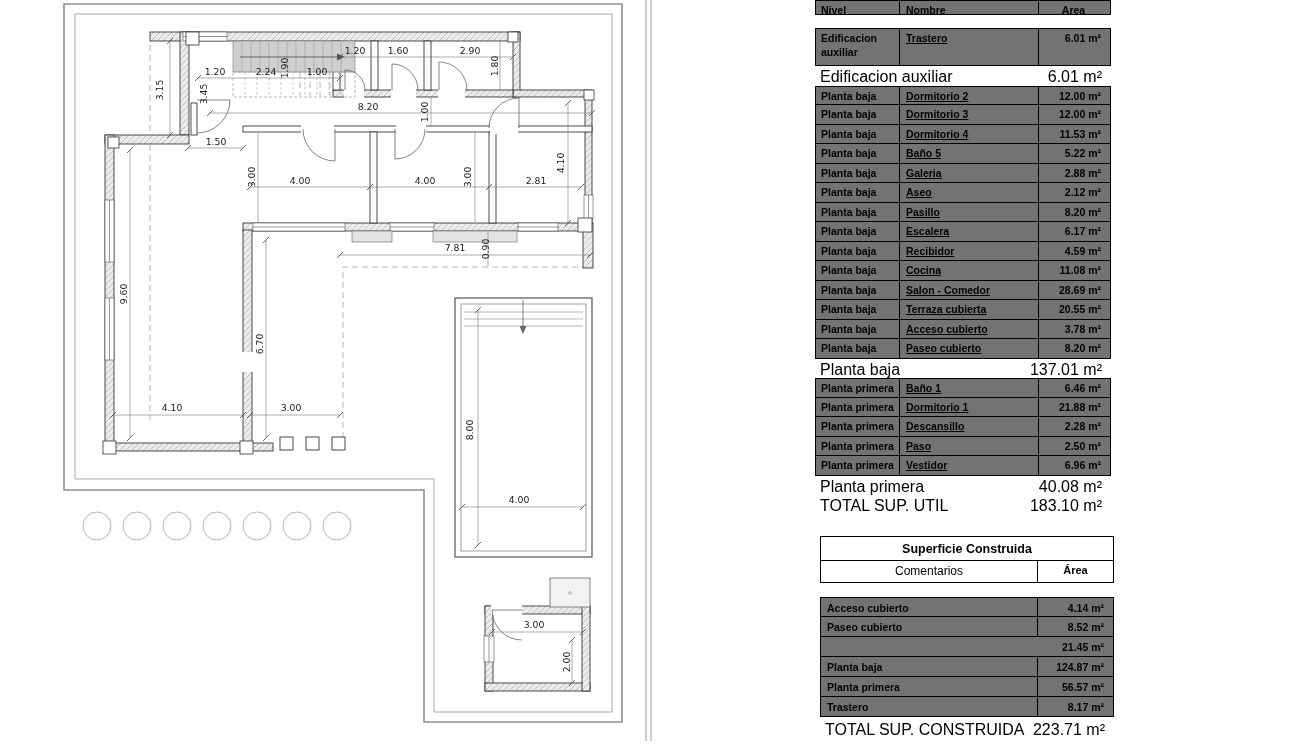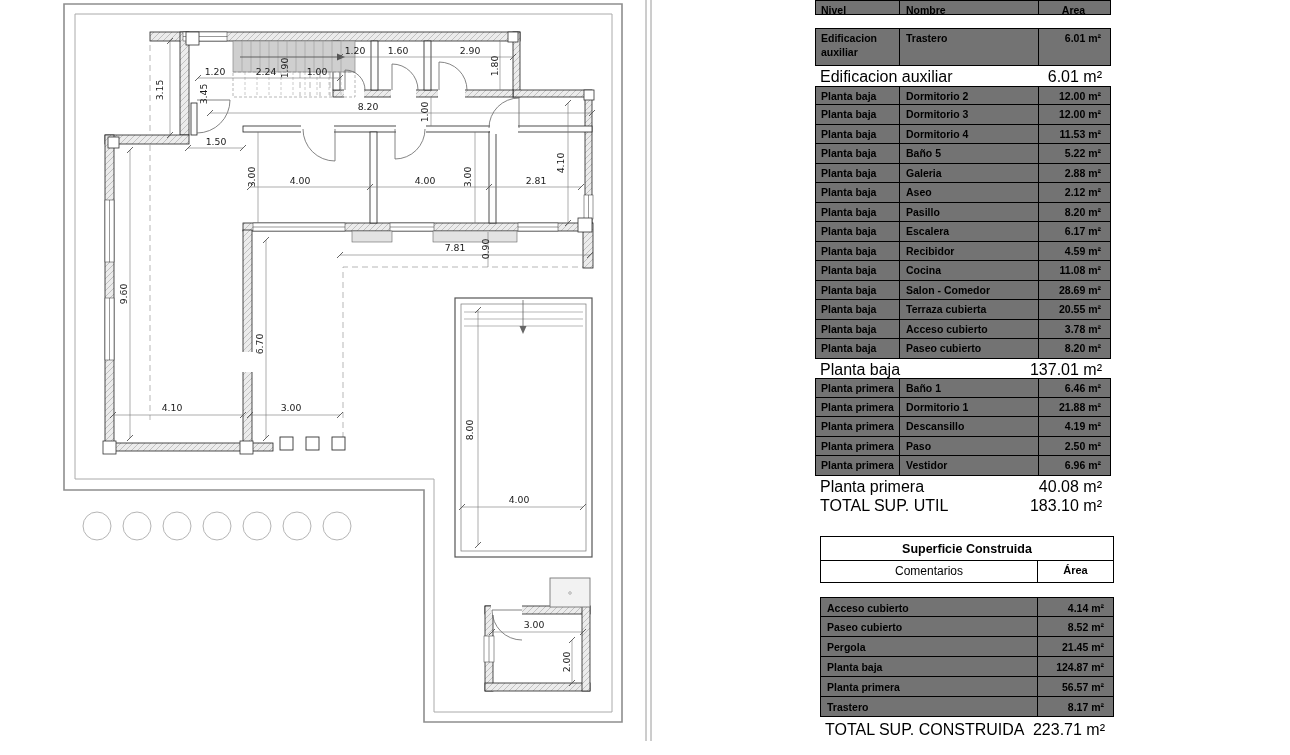--- a/index.html
+++ b/index.html
@@ -9,21 +9,21 @@
   .dimtxt{font-family:"DejaVu Sans",sans-serif;font-size:9.3px;fill:#1a1a1a;}
   
   .tbl{position:absolute;color:#000;}
   #t1{left:815px;top:0;width:296px;}
   #t2{left:820px;top:536px;width:294px;}
   .trow{display:flex;box-sizing:border-box;font-weight:bold;font-size:10.5px;line-height:14px;}
   .boxed{border-left:1.5px solid #000;border-right:1.5px solid #000;border-bottom:1.5px solid #000;background:#737373;}
   .topb{border-top:1.5px solid #000;}
   .c1{width:84px;padding:2px 2px 0 5px;box-sizing:border-box;border-right:1.5px solid #000;white-space:nowrap;overflow:hidden;}
   .wrapok{white-space:normal;}
-  .c2{flex:1;padding:2px 2px 0 6px;box-sizing:border-box;border-right:1.5px solid #000;white-space:nowrap;overflow:hidden;}
+  .c2{flex:1;padding:2px 2px 0 6px;box-sizing:border-box;border-right:1.5px solid #000;white-space:nowrap;overflow:hidden;text-decoration:underline;}
   .c3{width:71px;box-sizing:border-box;text-align:right;padding:2px 9px 0 0;white-space:nowrap;}
   .c3h{text-align:center;padding:2px 2px 0 0;}
   .sub{display:flex;}
   .sub .l{padding:2px 0 0 5px;white-space:nowrap;}
   .sub .a{margin-left:auto;padding:2px 9px 0 0;white-space:nowrap;}
   .gap{background:#fff;}
   .title{display:block;text-align:center;font-weight:bold;font-size:12.5px;
          border:1.5px solid #000;box-sizing:border-box;padding-top:5px;}
   .hdr2{display:flex;border:1.5px solid #000;border-top:none;box-sizing:border-box;font-size:11px;}
   .k1{width:217px;box-sizing:border-box;border-right:1.5px solid #000;text-align:center;
@@ -412,21 +412,21 @@
       <div class="c3">6.46 m²</div>
     </div>
     <div class="trow boxed" style="height: 19.5px;">
       <div class="c1">Planta primera</div>
       <div class="c2">Dormitorio 1</div>
       <div class="c3">21.88 m²</div>
     </div>
     <div class="trow boxed" style="height: 19.5px;">
       <div class="c1">Planta primera</div>
       <div class="c2">Descansillo</div>
-      <div class="c3">4.19 m²</div>
+      <div class="c3">2.28 m²</div>
     </div>
     <div class="trow boxed" style="height: 19.5px;">
       <div class="c1">Planta primera</div>
       <div class="c2">Paso</div>
       <div class="c3">2.50 m²</div>
     </div>
     <div class="trow boxed" style="height: 19.5px;">
       <div class="c1">Planta primera</div>
       <div class="c2">Vestidor</div>
       <div class="c3">6.96 m²</div>
@@ -450,21 +450,20 @@
     <div class="gap" style="height: 14px;"></div>
     <div class="r2 boxed topb" style="height: 20px;">
       <div class="k1d">Acceso cubierto</div>
       <div class="k2d">4.14 m²</div>
     </div>
     <div class="r2 boxed" style="height: 20px;">
       <div class="k1d">Paseo cubierto</div>
       <div class="k2d">8.52 m²</div>
     </div>
     <div class="r2 boxed" style="height: 20px;">
-      <div class="k1d">Pergola</div>
       <div class="k2d">21.45 m²</div>
     </div>
     <div class="r2 boxed" style="height: 20px;">
       <div class="k1d">Planta baja</div>
       <div class="k2d">124.87 m²</div>
     </div>
     <div class="r2 boxed" style="height: 20px;">
       <div class="k1d">Planta primera</div>
       <div class="k2d">56.57 m²</div>
     </div>

